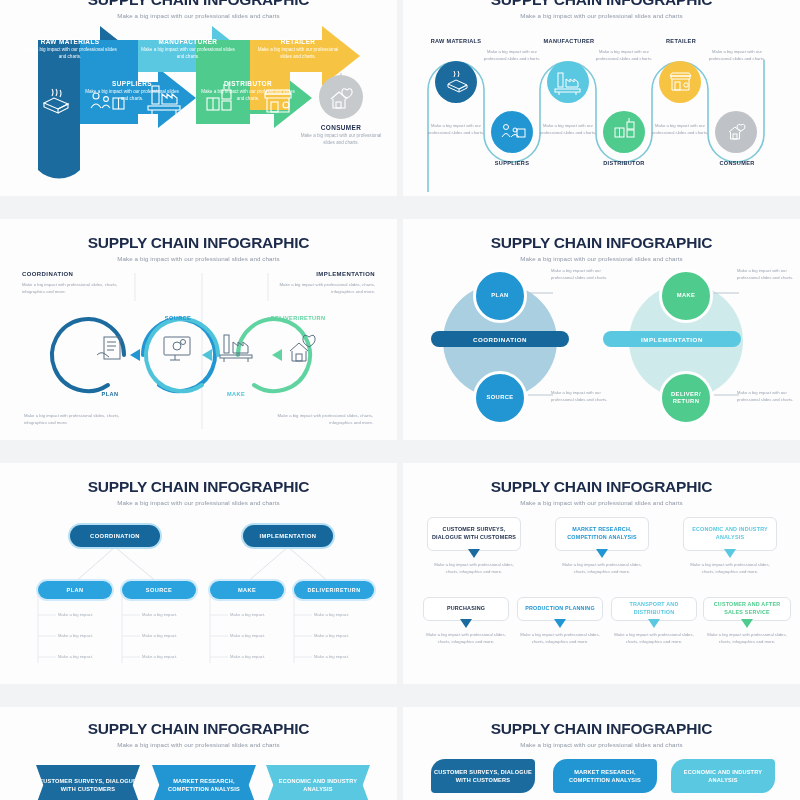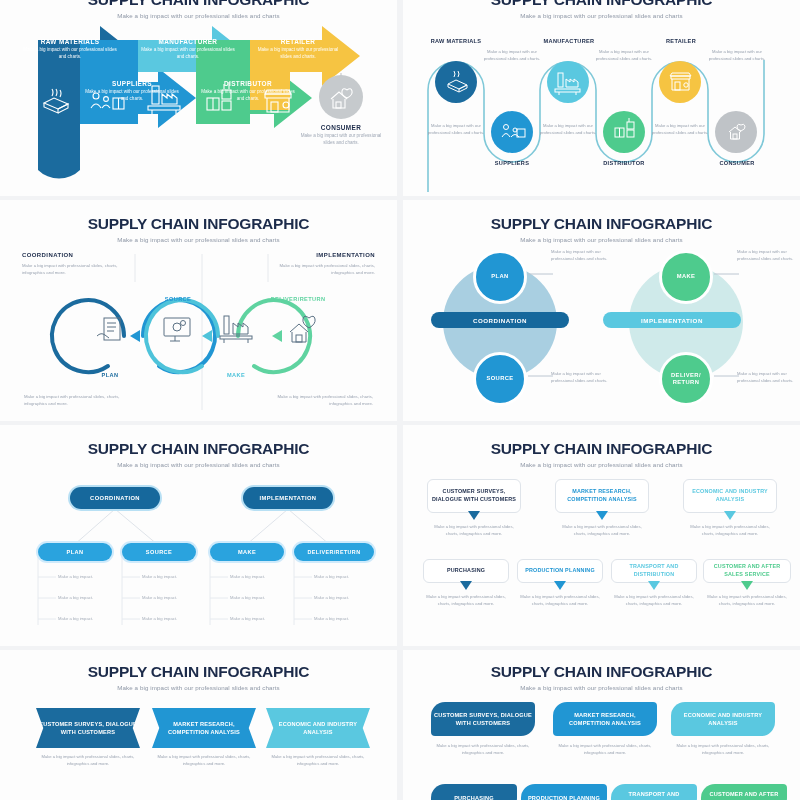--- a/index.html
+++ b/index.html
@@ -7,21 +7,21 @@
     width: 800px; height: 800px;
     background: #f2f3f5;
     font-family: "Liberation Sans", sans-serif;
     overflow: hidden;
   }
   .grid {
     width: 800px; height: 784px;
     display: grid;
     grid-template-columns: 397px 397px;
     grid-template-rows: 196px 221px 221px 162px;
-    gap: 4px 6px;
+    gap: 23px 6px;
     padding: 0 0 0 0;
     background: #f2f3f5;
   }
   .slide {
     background: #fdfdfd;
     position: relative;
     overflow: hidden;
   }
   .title {
     text-align: center;

